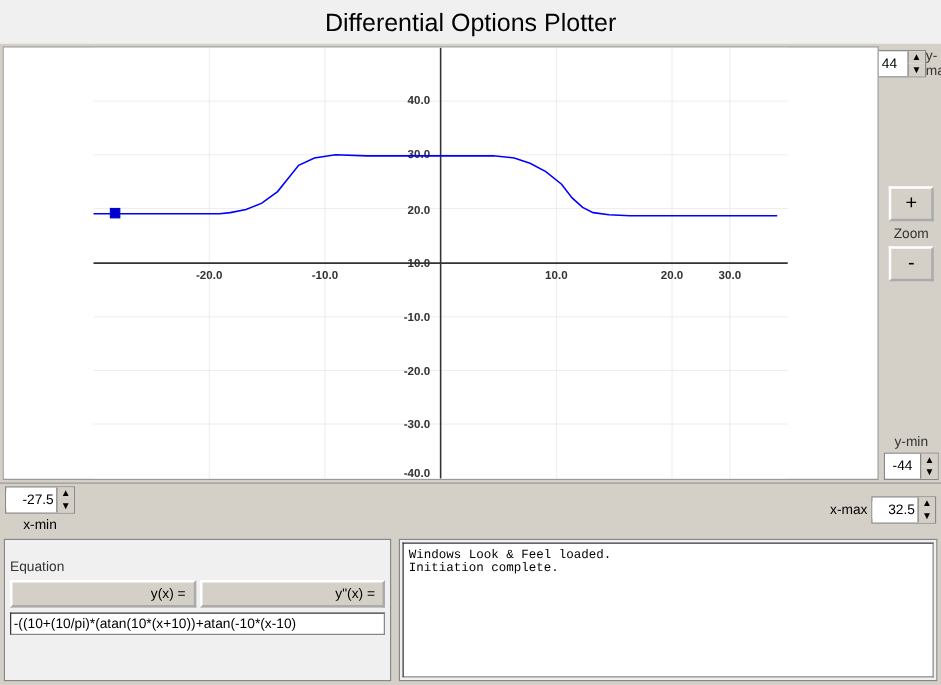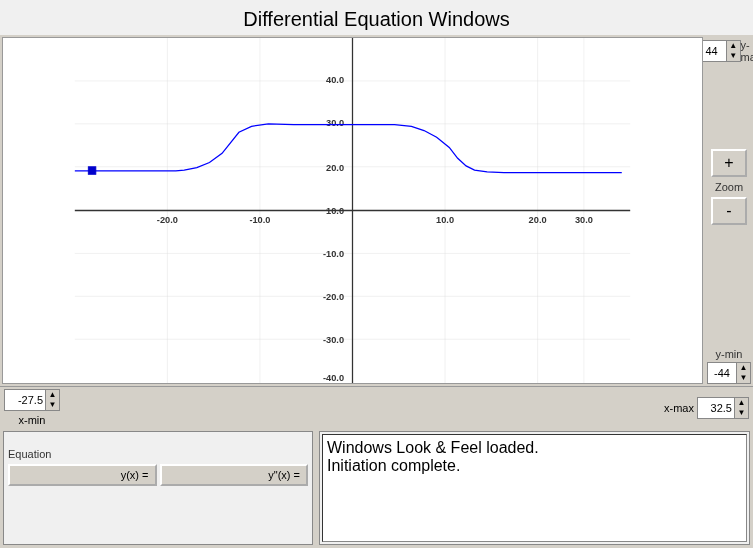--- a/index.html
+++ b/index.html
@@ -39,39 +39,39 @@
     .eq-label { font-size: 11px; color: #333; font-weight: normal; margin-top: 12px; }
     .eq-buttons { display: flex; gap: 3px; }
     .eq-btn { flex: 1; padding: 3px 6px; font-size: 11px; background: #d4d0c8; border: 2px outset #fff; cursor: pointer; text-align: right; }
     .eq-input { width: 100%; font-size: 11px; border: 1px inset #888; background: #fff; padding: 2px; }
 
     #tabs-panel { flex: 1; margin: 3px; display: flex; flex-direction: column; border: 1px solid #888; background: #f0f0f0; }
     #tab-bar { display: flex; gap: 0; background: #d4d0c8; border-bottom: 1px solid #888; }
     .tab { padding: 3px 10px; font-size: 11px; cursor: pointer; border: 1px solid #888; border-bottom: none; background: #d4d0c8; margin-right: 1px; }
     .tab.active { background: #f0f0f0; border-bottom: 1px solid #f0f0f0; margin-bottom: -1px; z-index: 1; }
 
-    #tab-content { flex: 1; padding: 4px; font-size: 16px; background: #fff; border: 1px inset #888; margin: 2px; overflow-y: auto; }
+    #tab-content { flex: 1; padding: 4px; font-size: 10px; background: #fff; border: 1px inset #888; margin: 2px; overflow-y: auto; font-family: Liberation Mono, monospace; }
 
     
     #plot-svg { width: 100%; height: 100%; }
 
     
     .axis-label { font-size: 11px; fill: #333; }
     .grid-line { stroke: #ddd; stroke-width: 0.5; }
     .curve { fill: none; stroke: #00f; stroke-width: 1.5; }
 
     #x-min-area { display: flex; align-items: center; gap: 3px; flex-direction: column; }
     #x-max-area { display: flex; align-items: center; gap: 3px; margin-left: auto; }
   </style>
 </head>
 <body>
 
 <div id="app">
 
-  <div id="title-bar">Differential Equation Windows</div>
+  <div id="title-bar">Differential Options Plotter</div>
 
   <div id="main-area">
 
     <div id="plot-container">
       <div id="plot-area">
         <svg id="plot-svg" viewBox="0 0 660 410" xmlns="http://www.w3.org/2000/svg">
 
           <rect x="0" y="0" width="660" height="410" fill="white"></rect>
 
           <line x1="110" y1="0" x2="110" y2="410" class="grid-line"></line>
@@ -206,20 +206,21 @@
   </div>
 
   <div id="lower-area">
 
     <div id="equation-panel">
       <span class="eq-label">Equation</span>
       <div class="eq-buttons">
         <button class="eq-btn">y(x) =</button>
         <button class="eq-btn">y"(x) =</button>
       </div>
+      <input class="eq-input" type="text" value="-((10+(10/pi)*(atan(10*(x+10))+atan(-10*(x-10)" style="">
     </div>
 
     <div id="tabs-panel">
       <div id="tab-content">
         <div>Windows Look &amp; Feel loaded.</div>
         <div>Initiation complete.</div>
       </div>
     </div>
   </div>
 </div>

